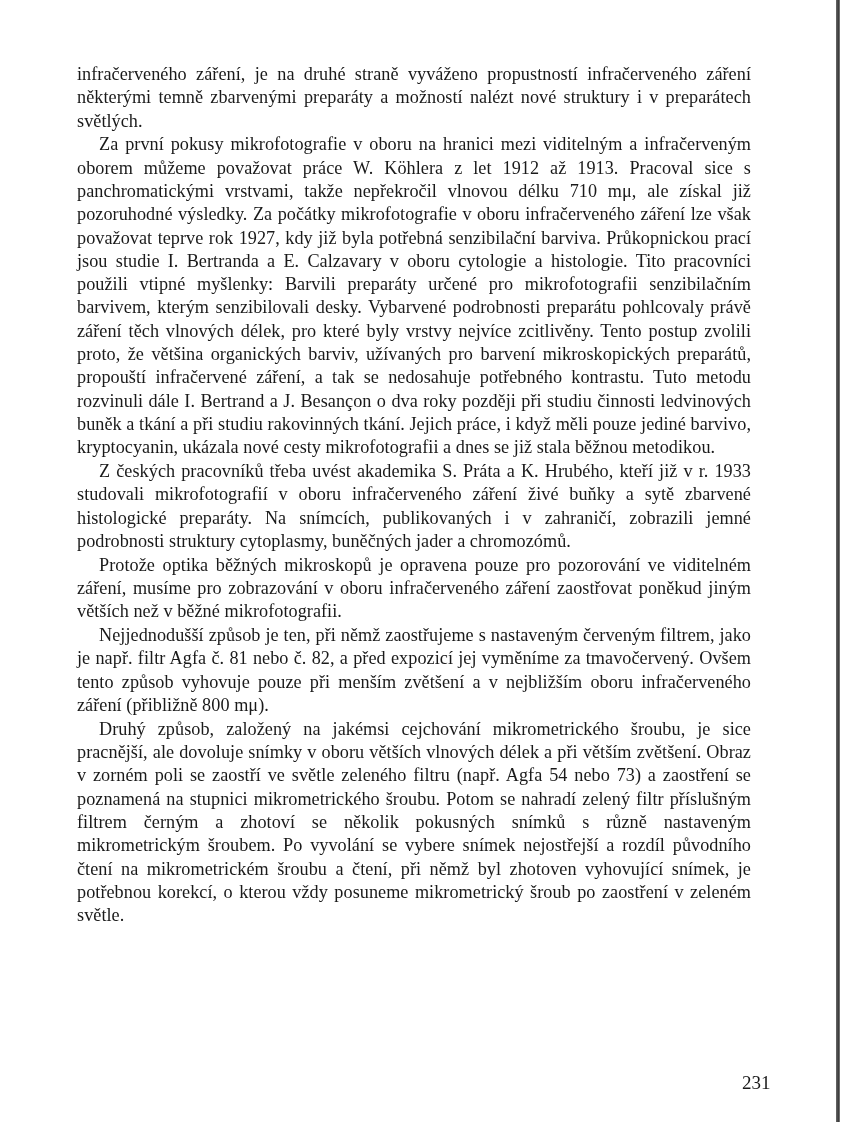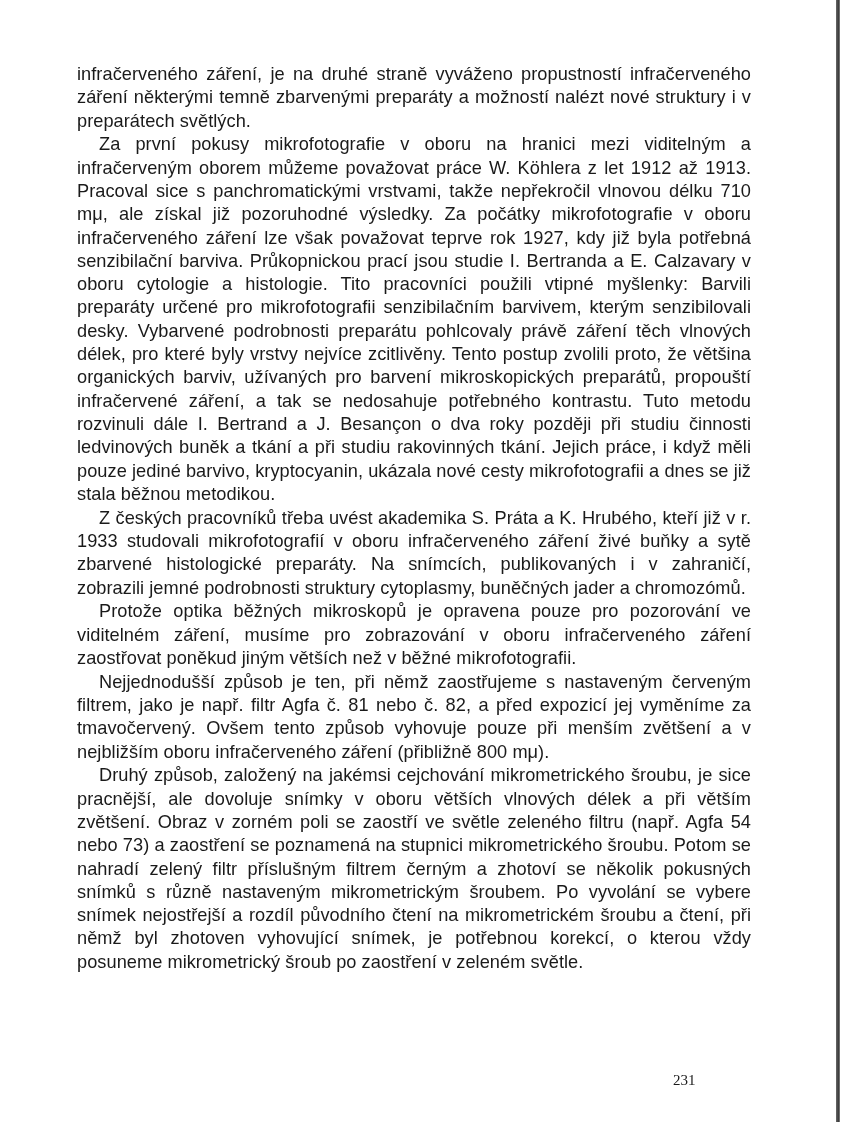--- a/index.html
+++ b/index.html
@@ -6,29 +6,29 @@
     body {
       width: 841px; height: 1122px; background: #ffffff; position: relative; overflow: hidden;
       font-family: "DejaVu Serif", "Liberation Serif", serif; color: #1a1a1a;
     }
     .page-edge {
       position: absolute; top: 0; right: 1px; width: 4px; height: 1122px;
       background: linear-gradient(to right, #6a6a6a, #3a3a3a 60%, #8a8a8a);
     }
     .text-block {
       position: absolute; left: 77px; top: 63px; width: 674px;
-      font-family: Liberation Sans, sans-serif;
+      font-family: Liberation Serif, serif;
       font-size: 18.2px; line-height: 23.3px; text-align: justify;
       letter-spacing: 0.05px;
     }
     .para { margin: 0 0 0.5px 0; text-indent: 22px; hyphens: manual; }
     .para.first { text-indent: 0; }
     .page-number {
-      position: absolute; left: 673px; top: 1072px; font-family: "Liberation Serif", serif;
-      font-size: 15px;
+      position: absolute; left: 742px; top: 1072px; font-family: "Liberation Serif", serif;
+      font-size: 19px;
     }
   </style>
 </head>
 <body>
 
 <div class="page-edge"></div>
 
 <div class="text-block">
   <p class="para first">infračerveného záření, je na druhé straně vyváženo propustností infračerveného záření některými temně zbarvenými preparáty a možností nalézt nové struktury i v preparátech světlých.</p>
   <p class="para">Za první pokusy mikrofotografie v oboru na hranici mezi viditelným a infračerveným oborem můžeme považovat práce W. Köhlera z let 1912 až 1913. Pracoval sice s panchromatickými vrstvami, takže nepřekročil vlnovou délku 710 mμ, ale získal již pozoruhodné výsledky. Za počátky mikrofotografie v oboru infračerveného záření lze však považovat teprve rok 1927, kdy již byla potřebná senzibilační barviva. Průkopnickou prací jsou studie I. Bertranda a E. Calzavary v oboru cytologie a histologie. Tito pracovníci použili vtipné myšlenky: Barvili preparáty určené pro mikrofotografii senzibilačním barvivem, kterým senzibilovali desky. Vybarvené podrobnosti preparátu pohlcovaly právě záření těch vlnových délek, pro které byly vrstvy nejvíce zcitlivěny. Tento postup zvolili proto, že většina organických barviv, užívaných pro barvení mikroskopických preparátů, propouští infračervené záření, a tak se nedosahuje potřebného kontrastu. Tuto metodu rozvinuli dále I. Bertrand a J. Besançon o dva roky později při studiu činnosti ledvinových buněk a tkání a při studiu rakovinných tkání. Jejich práce, i když měli pouze jediné barvivo, kryptocyanin, ukázala nové cesty mikrofotografii a dnes se již stala běžnou metodikou.</p>

